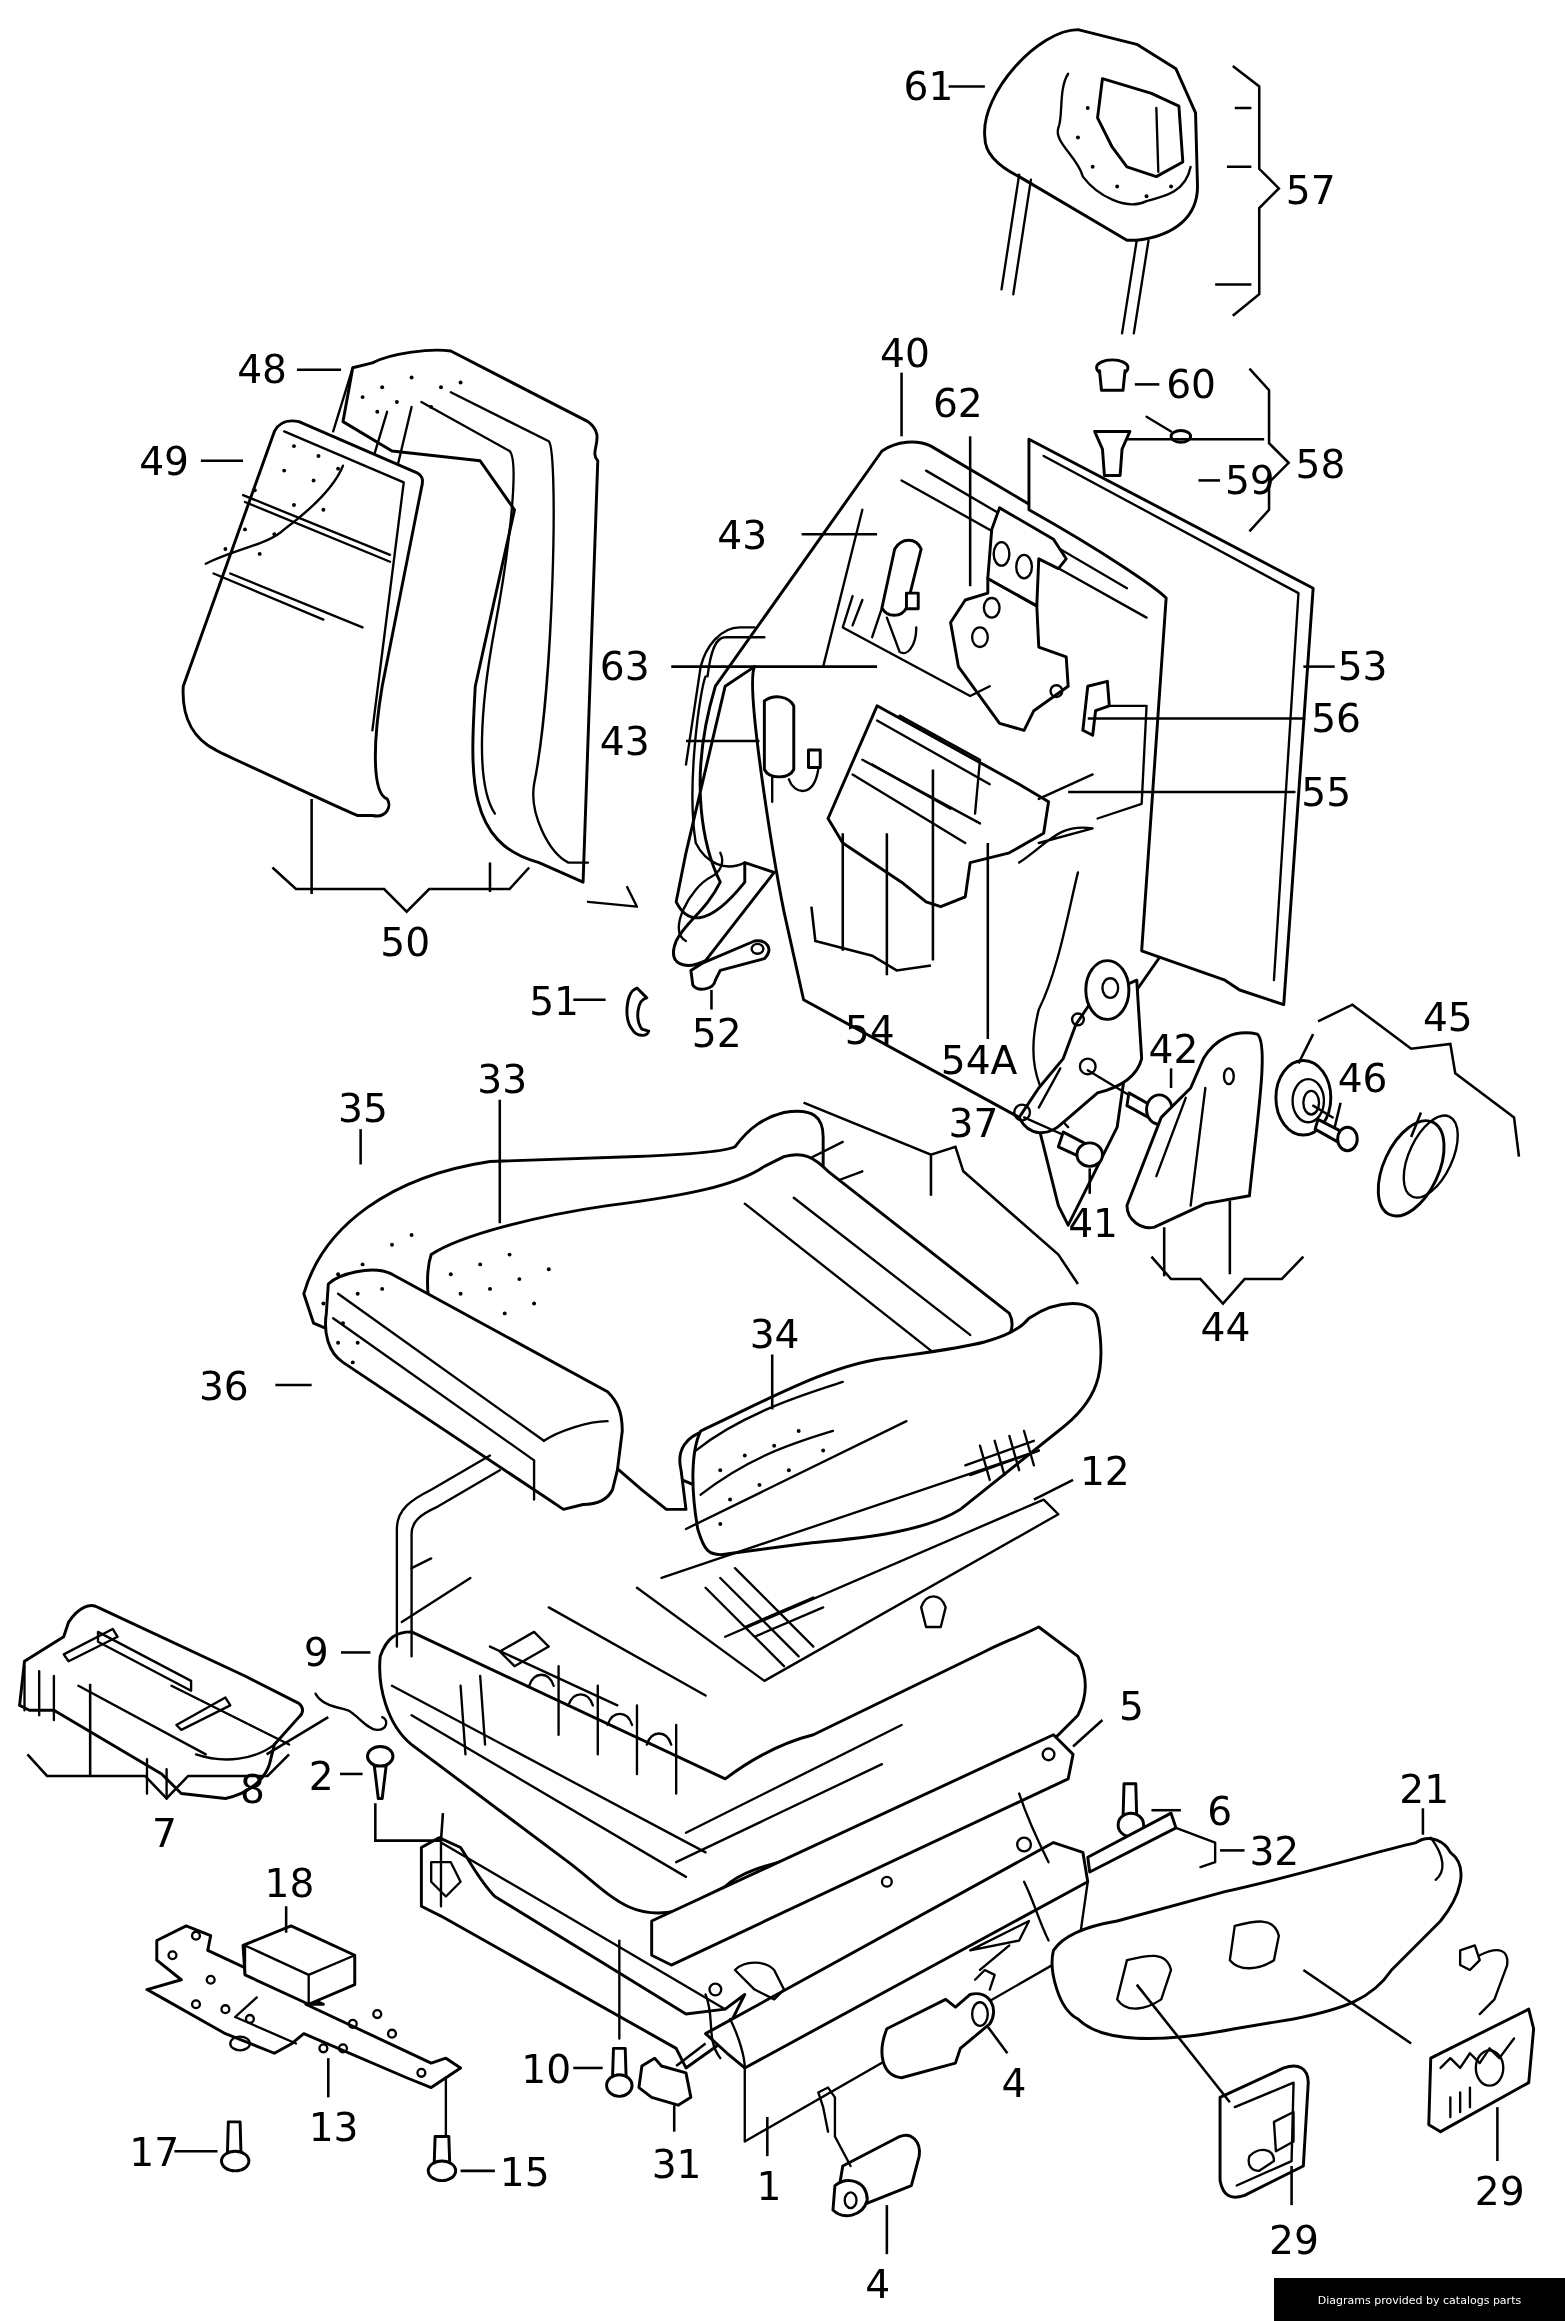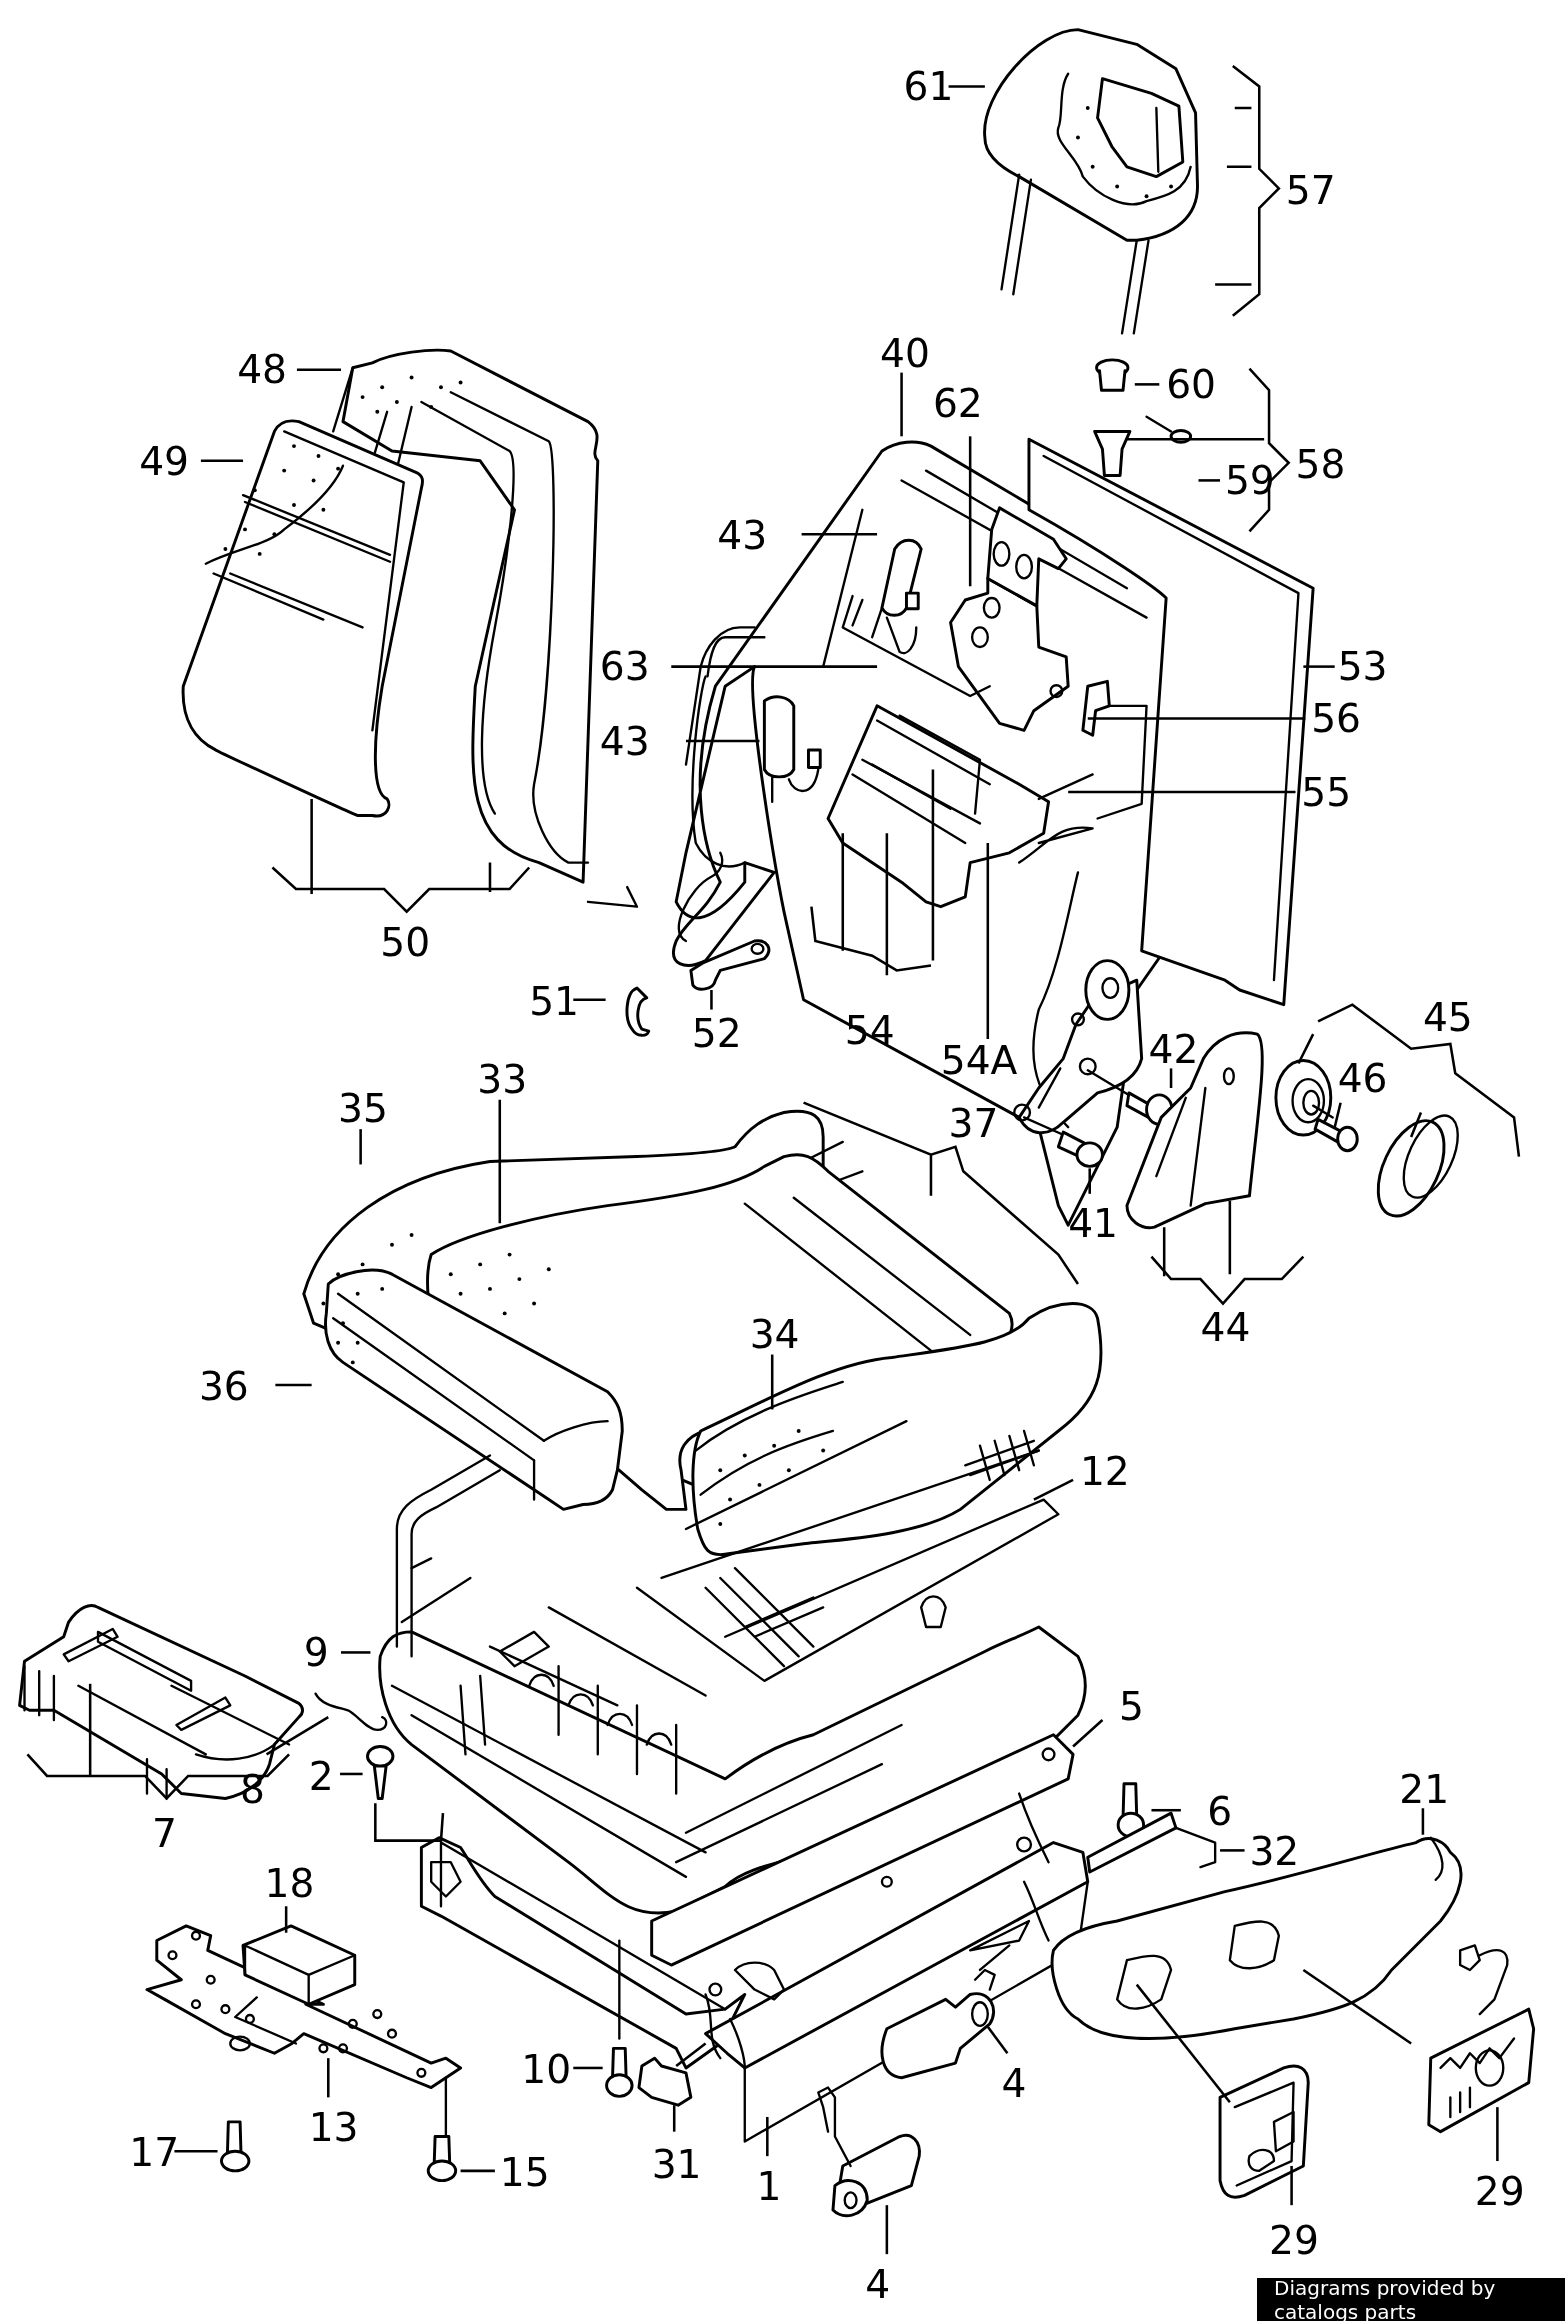--- a/index.html
+++ b/index.html
@@ -5,22 +5,22 @@
   html, body { margin:0; padding:0; background:#ffffff; }
   body { width:1565px; height:2322px; position:relative; overflow:hidden;
          font-family:"DejaVu Sans", sans-serif; }
   #diagram { position:absolute; left:0; top:0; width:1565px; height:2322px; }
   #diagram .part { fill:#ffffff; stroke:#000; stroke-width:3; stroke-linejoin:round; stroke-linecap:round; }
   #diagram .thin { fill:none; stroke:#000; stroke-width:2.4; stroke-linecap:round; stroke-linejoin:round; }
   #diagram .leader { fill:none; stroke:#000; stroke-width:2.6; }
   #diagram .foam { fill:#000; }
   #diagram .callout { font-family:"DejaVu Sans", sans-serif; font-size:40px; fill:#000; }
   .credit { position:absolute; right:0; bottom:0; width:291px; height:44px; background:#000;
-            color:#fff; font-family:"DejaVu Sans", sans-serif; font-size:20px;
-            display:flex; align-items:center; justify-content:center;padding-left:17px; }
+            color:#fff; font-family:"DejaVu Sans", sans-serif; font-size:11px;
+            display:flex; align-items:center; justify-content:center; }
 </style>
 </head>
 <body>
 
 <svg id="diagram" viewBox="0 0 1597 2369" xmlns="http://www.w3.org/2000/svg">
 
   <g>
     <path class="part" d="M1005,140 C1000,95 1060,30 1100,30 L1160,45 L1200,70 L1220,115 L1222,190 C1222,220 1200,240 1160,245 L1150,245 L1040,180 C1010,165 1005,150 1005,140 Z"></path>
     <path class="thin" d="M1090,75 C1080,90 1085,120 1080,130 C1075,145 1100,160 1105,180 C1120,200 1150,215 1170,205 C1190,200 1210,195 1215,170"></path>
     <path class="part" d="M1125,80 L1175,95 L1203,108 L1207,165 L1180,180 L1150,170 L1135,150 L1120,120 Z"></path>

